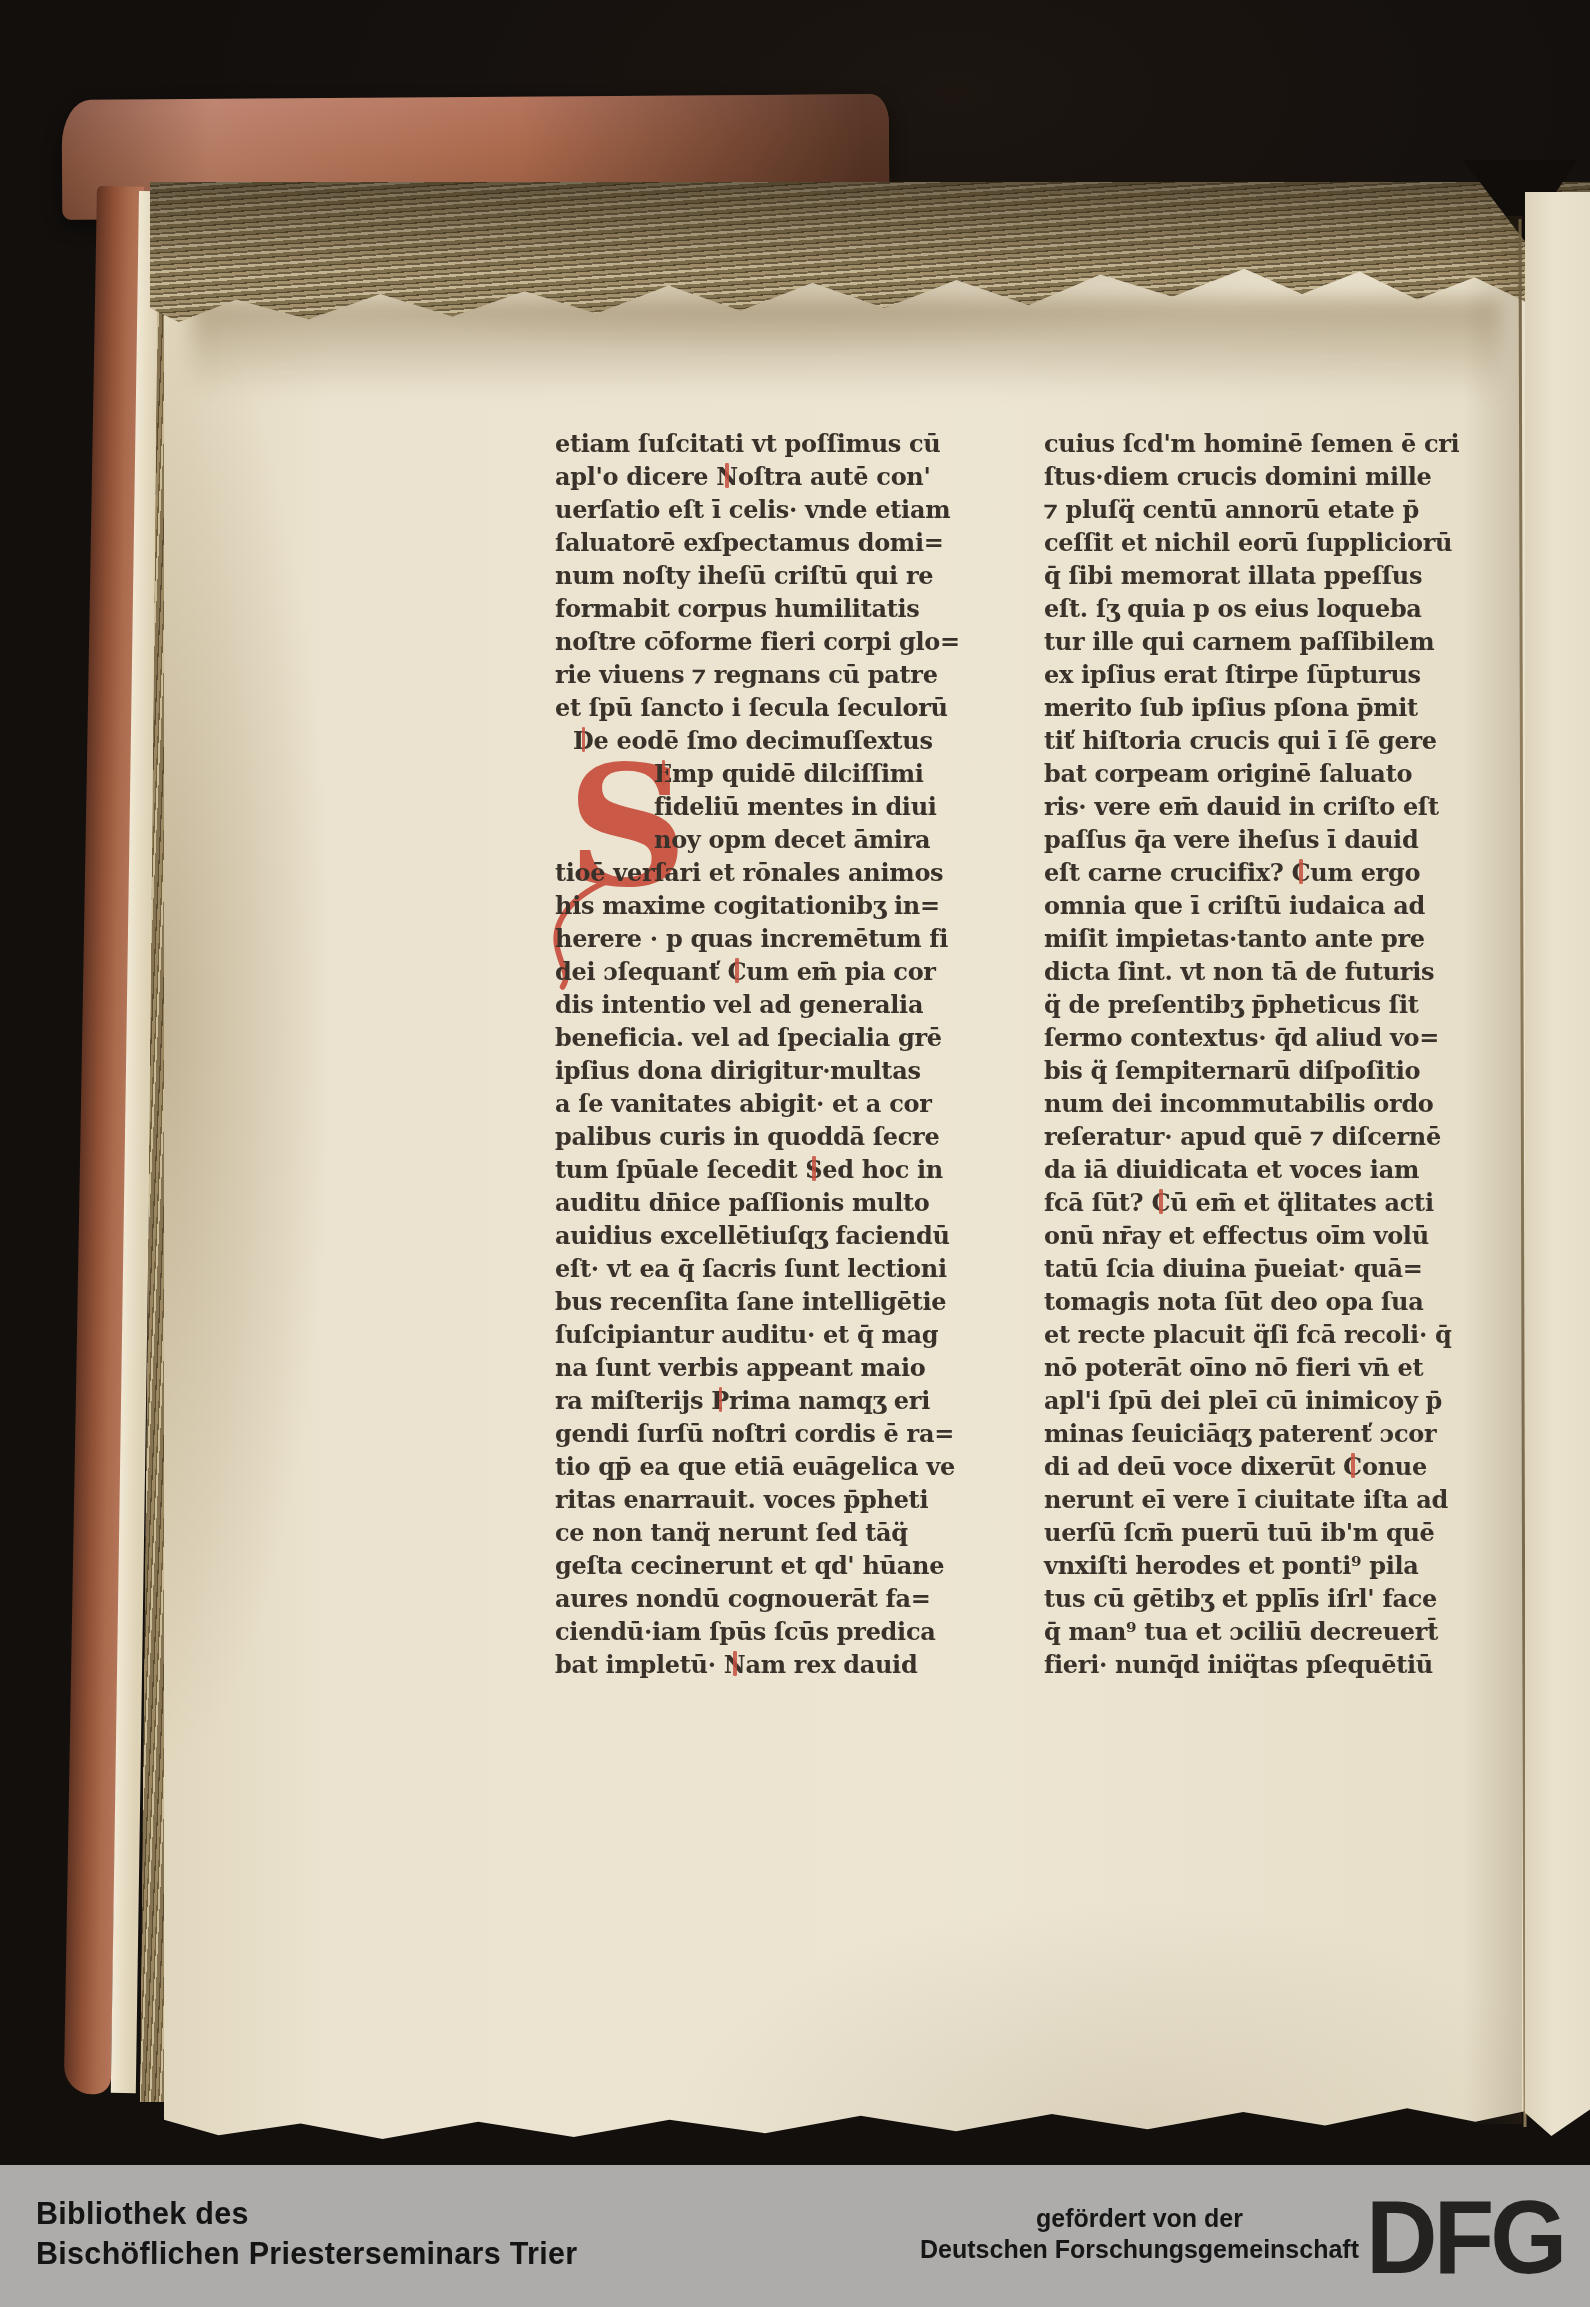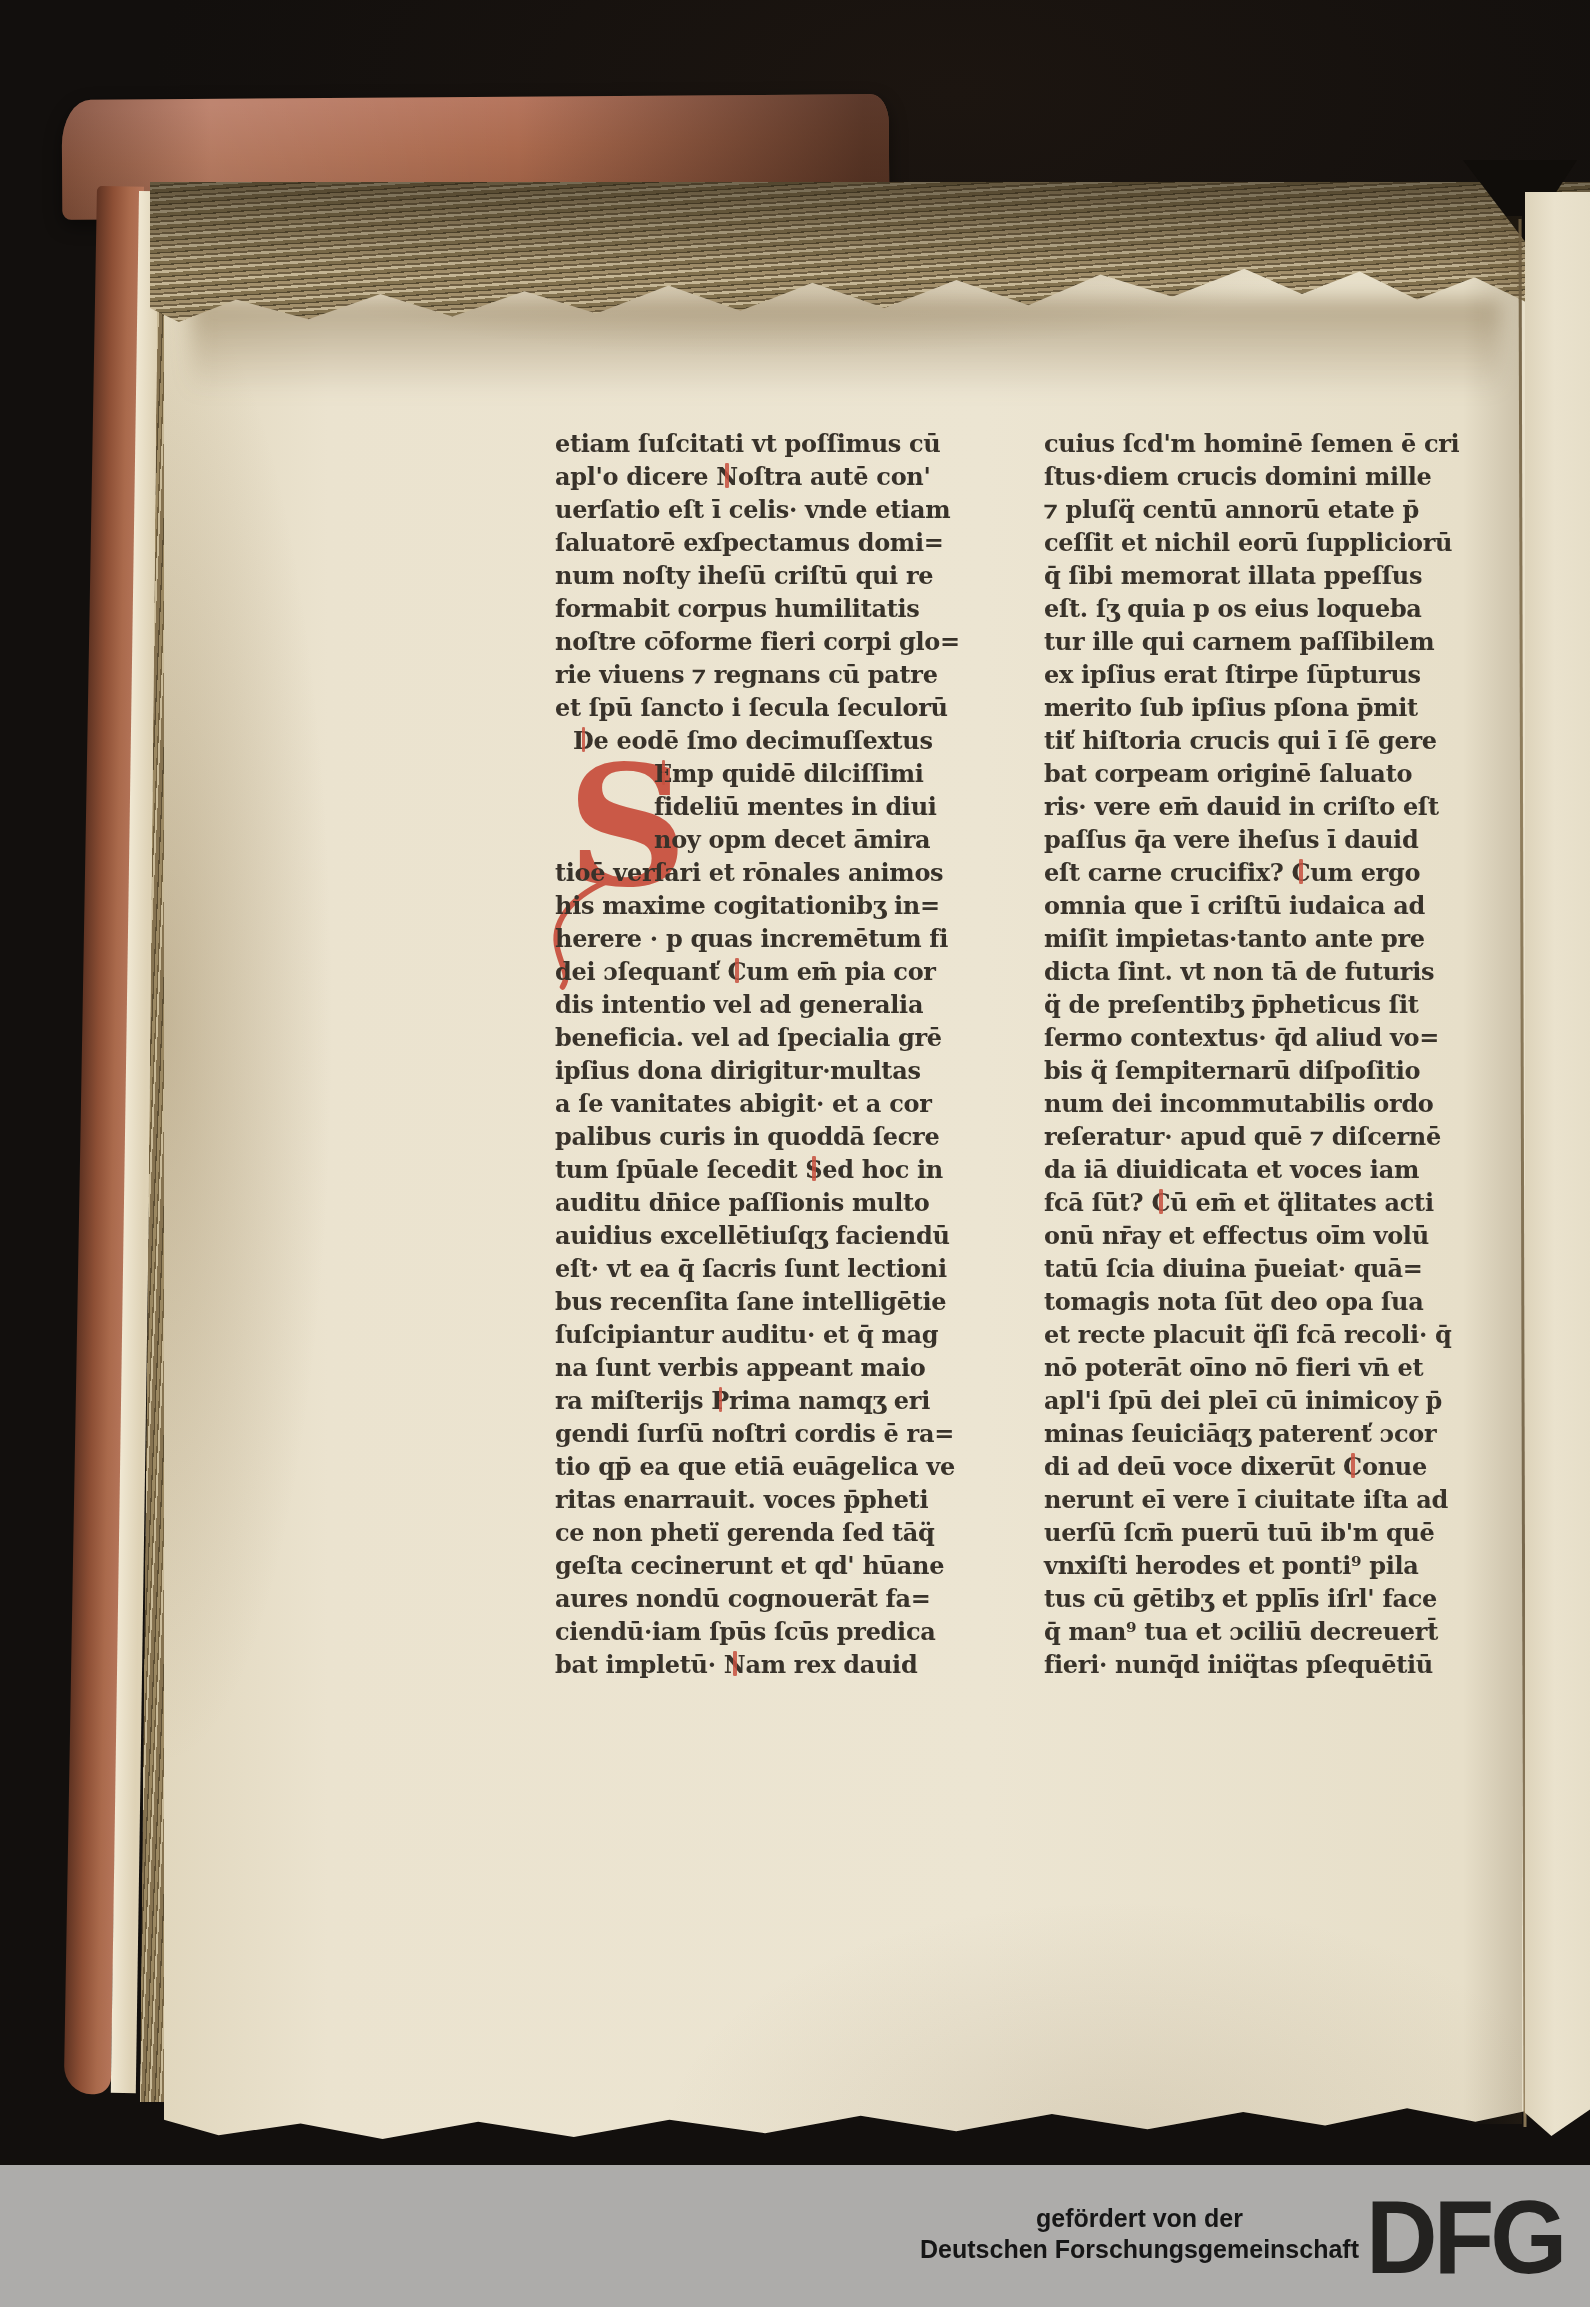--- a/index.html
+++ b/index.html
@@ -125,21 +125,21 @@
         <div class="tl">auditu dn̄ice paſſionis multo</div>
         <div class="tl">auidius excellētiuſqʒ faciendū</div>
         <div class="tl">eſt· vt ea q̄ ſacris ſunt lectioni</div>
         <div class="tl">bus recenſita ſane intelligētie</div>
         <div class="tl">ſuſcipiantur auditu· et q̄ mag</div>
         <div class="tl">na ſunt verbis appeant maio</div>
         <div class="tl">ra miſterijs <span class="rt">P</span>rima namqʒ eri</div>
         <div class="tl">gendi ſurſū noſtri cordis ē ra=</div>
         <div class="tl">tio qp̄ ea que etiā euāgelica ve</div>
         <div class="tl">ritas enarrauit. voces p̄pheti</div>
-        <div class="tl">ce non phetï gerenda ſed tāq̈</div>
+        <div class="tl">ce non tanq̈ nerunt ſed tāq̈</div>
         <div class="tl">geſta cecinerunt et qd' hūane</div>
         <div class="tl">aures nondū cognouerāt fa=</div>
         <div class="tl">ciendū·iam ſpūs ſcūs predica</div>
         <div class="tl">bat impletū· <span class="rt">N</span>am rex dauid</div>
       </div>
     <div class="col" id="col-right">
         <div class="tl">cuius ſcd'm hominē ſemen ē cri</div>
         <div class="tl">ſtus·diem crucis domini mille</div>
         <div class="tl">⁊ pluſq̈ centū annorū etate p̄</div>
         <div class="tl">ceſſit et nichil eorū ſuppliciorū</div>
@@ -174,20 +174,24 @@
         <div class="tl">nerunt eī vere ī ciuitate iſta ad</div>
         <div class="tl">uerſū ſcm̄ puerū tuū ib'm quē</div>
         <div class="tl">vnxiſti herodes et ponti⁹ pila</div>
         <div class="tl">tus cū gētibʒ et pplīs iſrl' face</div>
         <div class="tl">q̄ man⁹ tua et ɔciliū decreuert̄</div>
         <div class="tl">fieri· nunq̄d iniq̈tas pſequētiū</div>
       </div>
   </div>
 
   <div class="footer">
+    <div class="f-left">
+      <div>Bibliothek des</div>
+      <div>Bischöflichen Priesterseminars Trier</div>
+    </div>
     <div class="f-right">
       <div>gefördert von der</div>
       <div>Deutschen Forschungsgemeinschaft</div>
     </div>
   </div>
   <div class="dfg">DFG</div>
 </div>
 
 
 </body></html>

